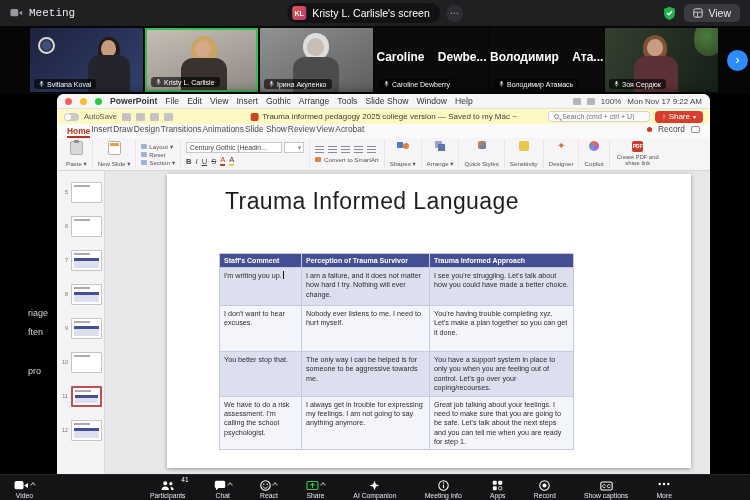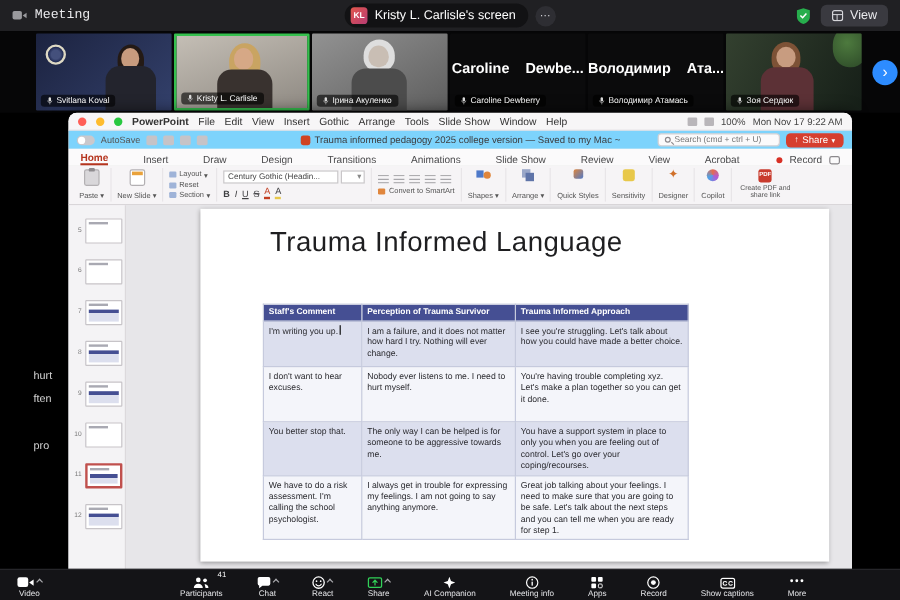--- a/index.html
+++ b/index.html
@@ -35,35 +35,35 @@
   .frag { position:absolute; color:#e8e8e8; font-size:9px; opacity:.9; }
 
   
   #ppt { position:absolute; left:57px; top:94px; width:653px; height:381px; background:#e9e8eb; border-radius:7px 7px 0 0; box-shadow:0 0 12px rgba(0,0,0,.6); overflow:hidden; }
   #menubar { position:absolute; left:0; top:0; width:100%; height:15px; background:#f7f6f7; border-bottom:1px solid #e3e0e3; display:flex; align-items:center; gap:8px; padding:0 8px; font-size:8.6px; color:#333; }
   .light { width:7px; height:7px; border-radius:50%; }
   .menu-item { white-space:nowrap; }
   .mb-right { margin-left:auto; display:flex; align-items:center; gap:6px; color:#444; font-size:8px; }
   .mb-ico { width:8px; height:7px; background:#b9b6ba; border-radius:1px; }
 
-  #titlebar { position:absolute; left:0; top:15px; width:100%; height:15px; background:#7dd3fc; display:flex; align-items:center; gap:5px; padding:0 7px; font-size:7.6px; color:#555; }
+  #titlebar { position:absolute; left:0; top:15px; width:100%; height:15px; background:#fef9c3; display:flex; align-items:center; gap:5px; padding:0 7px; font-size:7.6px; color:#555; }
   .toggle { width:15px; height:8px; border-radius:4px; background:#cac8cc; position:relative; }
   .toggle::after { content:""; position:absolute; left:1px; top:1px; width:6px; height:6px; border-radius:50%; background:#fff; }
   .tb-ico { width:9px; height:8px; background:#c6c3c7; border-radius:1.5px; }
   #doc-title-wrap { position:absolute; left:50%; transform:translateX(-50%); top:0; height:15px; display:flex; align-items:center; gap:4px; white-space:nowrap; }
   .ppt-ico { width:8px; height:8px; border-radius:2px; background:#d04423; }
   #doc-title { font-size:8px; color:#3c3c3e; }
   .tbar-right { margin-left:auto; display:flex; align-items:center; gap:5px; }
   #search-pill { display:flex; align-items:center; gap:3px; background:#fbfafb; border:1px solid #d4d1d4; border-radius:3px; height:11px; padding:0 5px; }
   #search-pill input { border:none; outline:none; background:transparent; font-size:7px; width:82px; color:#666; font-family:"Liberation Sans",sans-serif; }
   .mag { width:5px; height:5px; border:1px solid #8b888c; border-radius:50%; position:relative; }
   .mag::after { content:""; position:absolute; left:4px; top:4px; width:3px; height:1px; background:#8b888c; transform:rotate(45deg); }
   #share-pill { display:flex; align-items:center; gap:3px; background:#d63f2f; color:#fff; border-radius:4px; padding:1px 7px; font-size:8px; height:12px; }
 
-  #tabsrow { position:absolute; left:0; top:30px; width:100%; height:14px; background:#fbfafb; display:flex; align-items:flex-end; gap:29px; padding:0 10px; font-size:8.4px; color:#4a4a4c; }
+  #tabsrow { position:absolute; left:0; top:30px; width:100%; height:14px; background:#fbfafb; display:flex; align-items:flex-start; gap:1px; padding:0 10px; font-size:8.4px; color:#4a4a4c; }
   .tab.cur { color:#b5351f; font-weight:bold; box-shadow:inset 0 -2px 0 #b5351f; height:14px; line-height:14px; }
   .tabs-right { margin-left:auto; display:flex; align-items:center; gap:6px; }
   .rec-dot { width:5px; height:5px; border-radius:50%; background:#d83025; }
   .cmt-ico { width:9px; height:7px; border:1px solid #8b888c; border-radius:2px; }
 
   #ribbon { position:absolute; left:0; top:44px; width:100%; height:33px; background:#f6f4f6; border-bottom:1px solid #d9d6d9; display:flex; align-items:stretch; padding:2px 4px; overflow:hidden; }
   .rg { display:flex; flex-direction:column; align-items:center; justify-content:space-between; padding:1px 5px; border-right:1px solid #e8e5e8; }
   .rg-lbl { font-size:6.2px; color:#555; white-space:nowrap; }
   .big-ico { width:13px; height:14px; border-radius:2px; }
   .clipboard { background:#d9d7da; border:1px solid #b3b0b3; position:relative; }
@@ -225,21 +225,21 @@
             <rect x="3" y="1" width="4" height="7" rx="2" fill="#ddd"></rect>
             <path d="M1.5 6.5a3.5 3.5 0 007 0M5 10v3" stroke="#ddd" fill="none"></path>
           </svg>
         <span>Зоя Сердюк</span>
       </div>
     </div>
 
     <div id="next-btn">›</div>
   </div>
 
-  <div class="frag" style="left:28px;top:308px;">hurt</div>
+  <div class="frag" style="left:28px;top:308px;">riage</div>
   <div class="frag" style="left:28px;top:327px;">ften</div>
   <div class="frag" style="left:28px;top:366px;">pro</div>
 
   <div id="ppt">
 
     <div id="menubar">
       <span class="light" style="background:#ff5f57;"></span>
       <span class="light" style="background:#febc2e;"></span>
       <span class="light" style="background:#28c840;"></span>
       <span class="menu-item" style="font-weight:bold;">PowerPoint</span>

